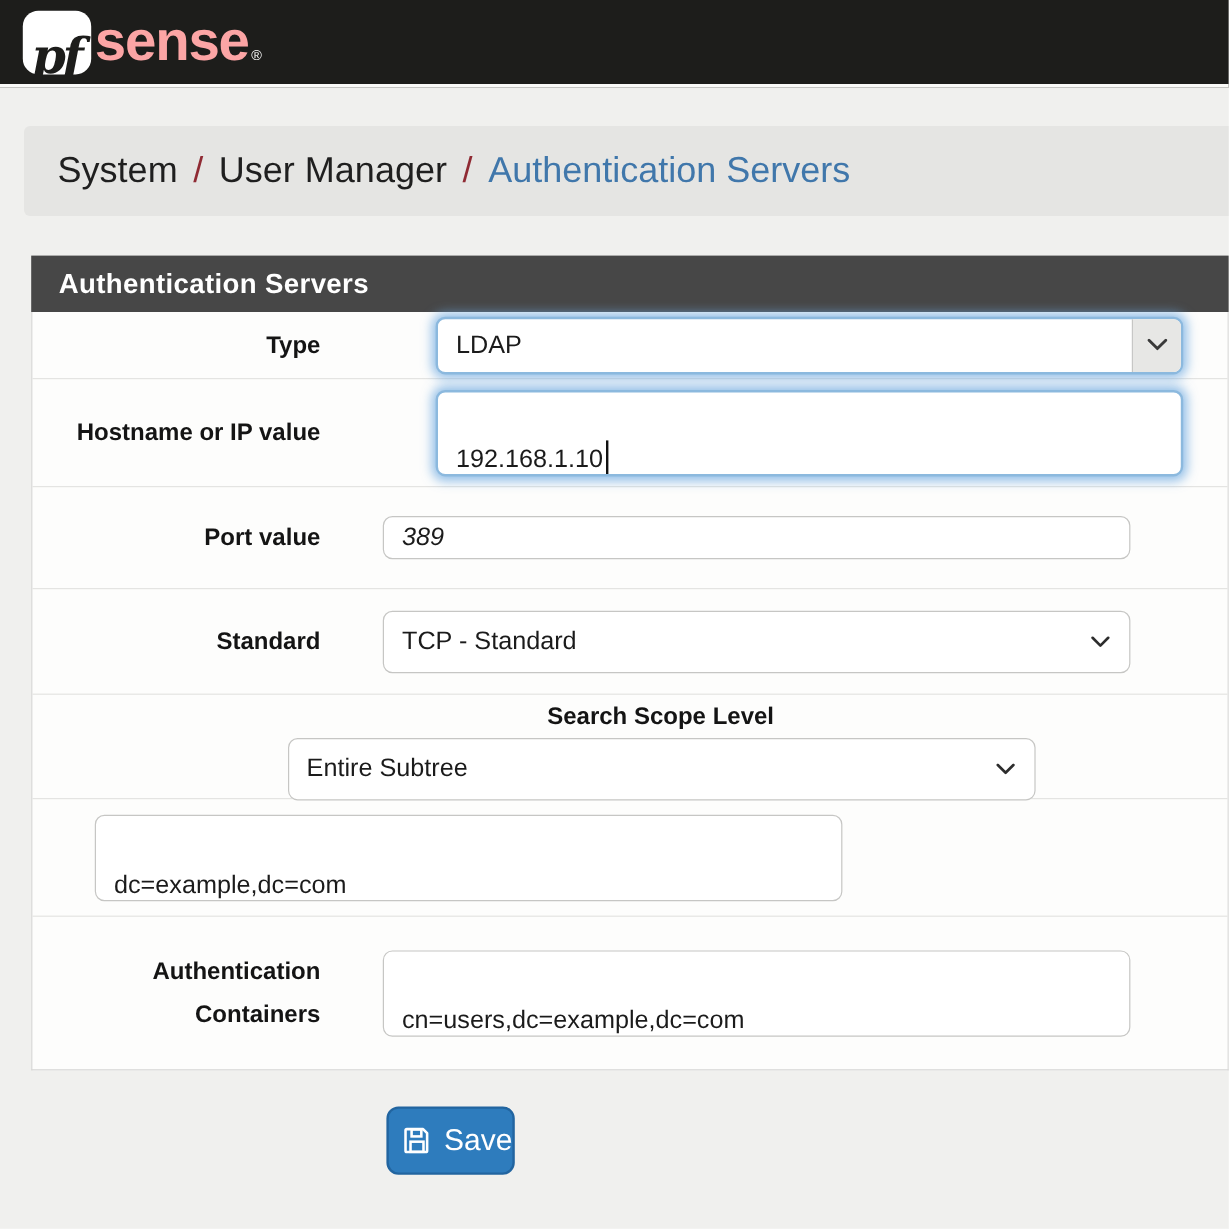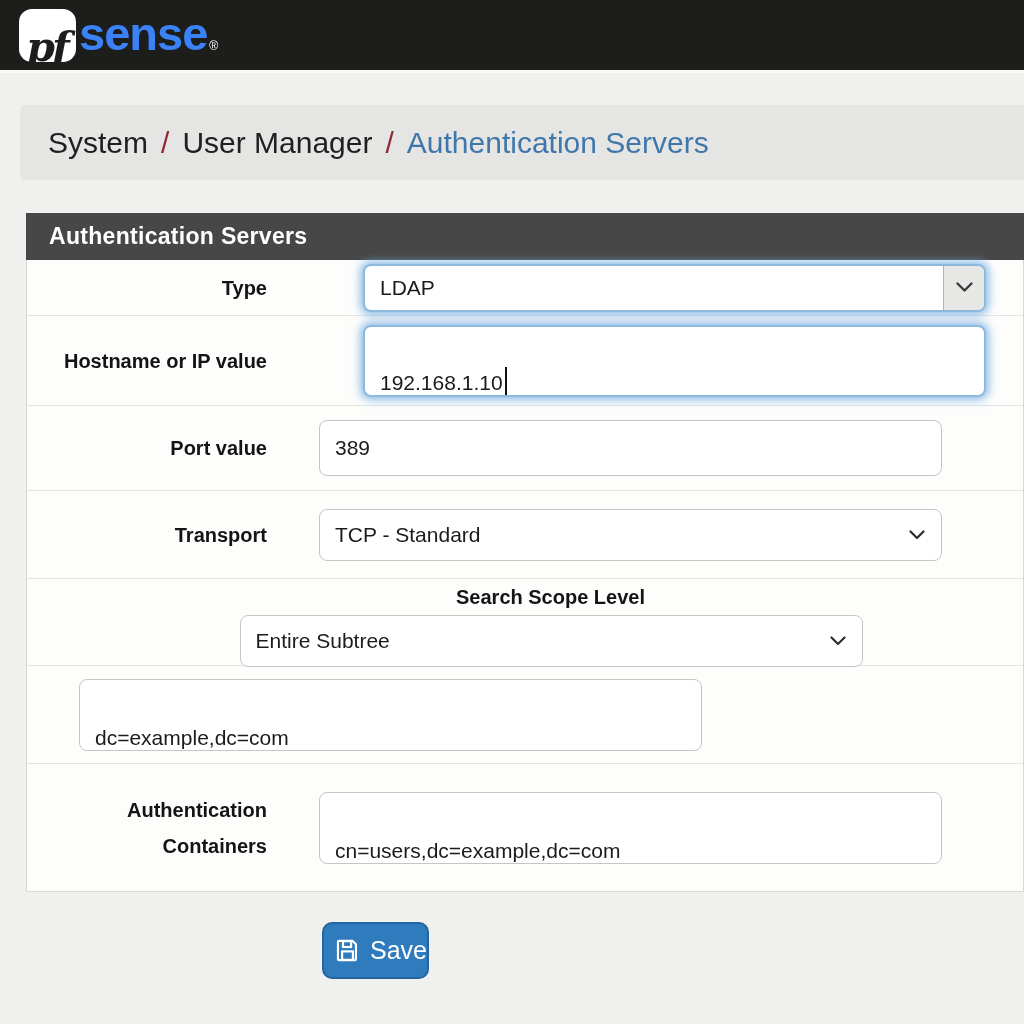--- a/index.html
+++ b/index.html
@@ -27,21 +27,21 @@
   }
   .logo-pf {
     font-family: "DejaVu Serif", serif;
     font-weight: bold; font-style: italic;
     font-size: 41px; color: #1d1d1b;
     letter-spacing: -3px;
     transform: translate(-1px, -2px);
     margin-top: 28px;
   }
   .logo-sense {
-    color: #3b82f6; font-weight: bold;
+    color: #fca5a5; font-weight: bold;
     font-size: 47px; letter-spacing: -1px;
     margin-left: 3px;
     transform: translateY(-2px);
   }
   .logo-reg {
     color: #ffffff; font-size: 12px;
     align-self: flex-end; margin: 0 0 10px 2px;
   }
 
   
@@ -112,21 +112,21 @@
     cursor: pointer;
   }
   .textbox { cursor: text; }
   .control.focused {
     border: 2px solid #8cb9de;
     box-shadow: 0 0 9px 3px rgba(108, 168, 224, 0.75);
     margin-left: 44px;
   }
   .h48 { height: 48px; }
   .h52 { height: 52px; }
-  .h54 { height: 56px; }
+  .h54 { height: 36px; font-style: italic; }
   .h56 { height: 72px; align-items: flex-end; }
 
   .caret {
     display: inline-block;
     width: 2px; height: 28px;
     background: #111111;
     margin-left: 2px;
   }
 
   .chev-plain {
@@ -212,21 +212,21 @@
     <div class="row row-port">
       <label class="row-label">Port value</label>
       <div class="row-control">
         <div class="control textbox h54">
           <span>389</span>
         </div>
       </div>
     </div>
 
     <div class="row row-transport">
-      <label class="row-label">Transport</label>
+      <label class="row-label">Standard</label>
       <div class="row-control">
         <div class="control h52">
           <span>TCP - Standard</span>
           <span class="chev-plain">
             <svg width="16" height="10" viewBox="0 0 16 10">
                 <polyline points="1.5,1.5 8,8 14.5,1.5" fill="none" stroke="#2d2d2d" stroke-width="2.2" stroke-linecap="round" stroke-linejoin="round"></polyline>
               </svg>
           </span>
         </div>
       </div>

